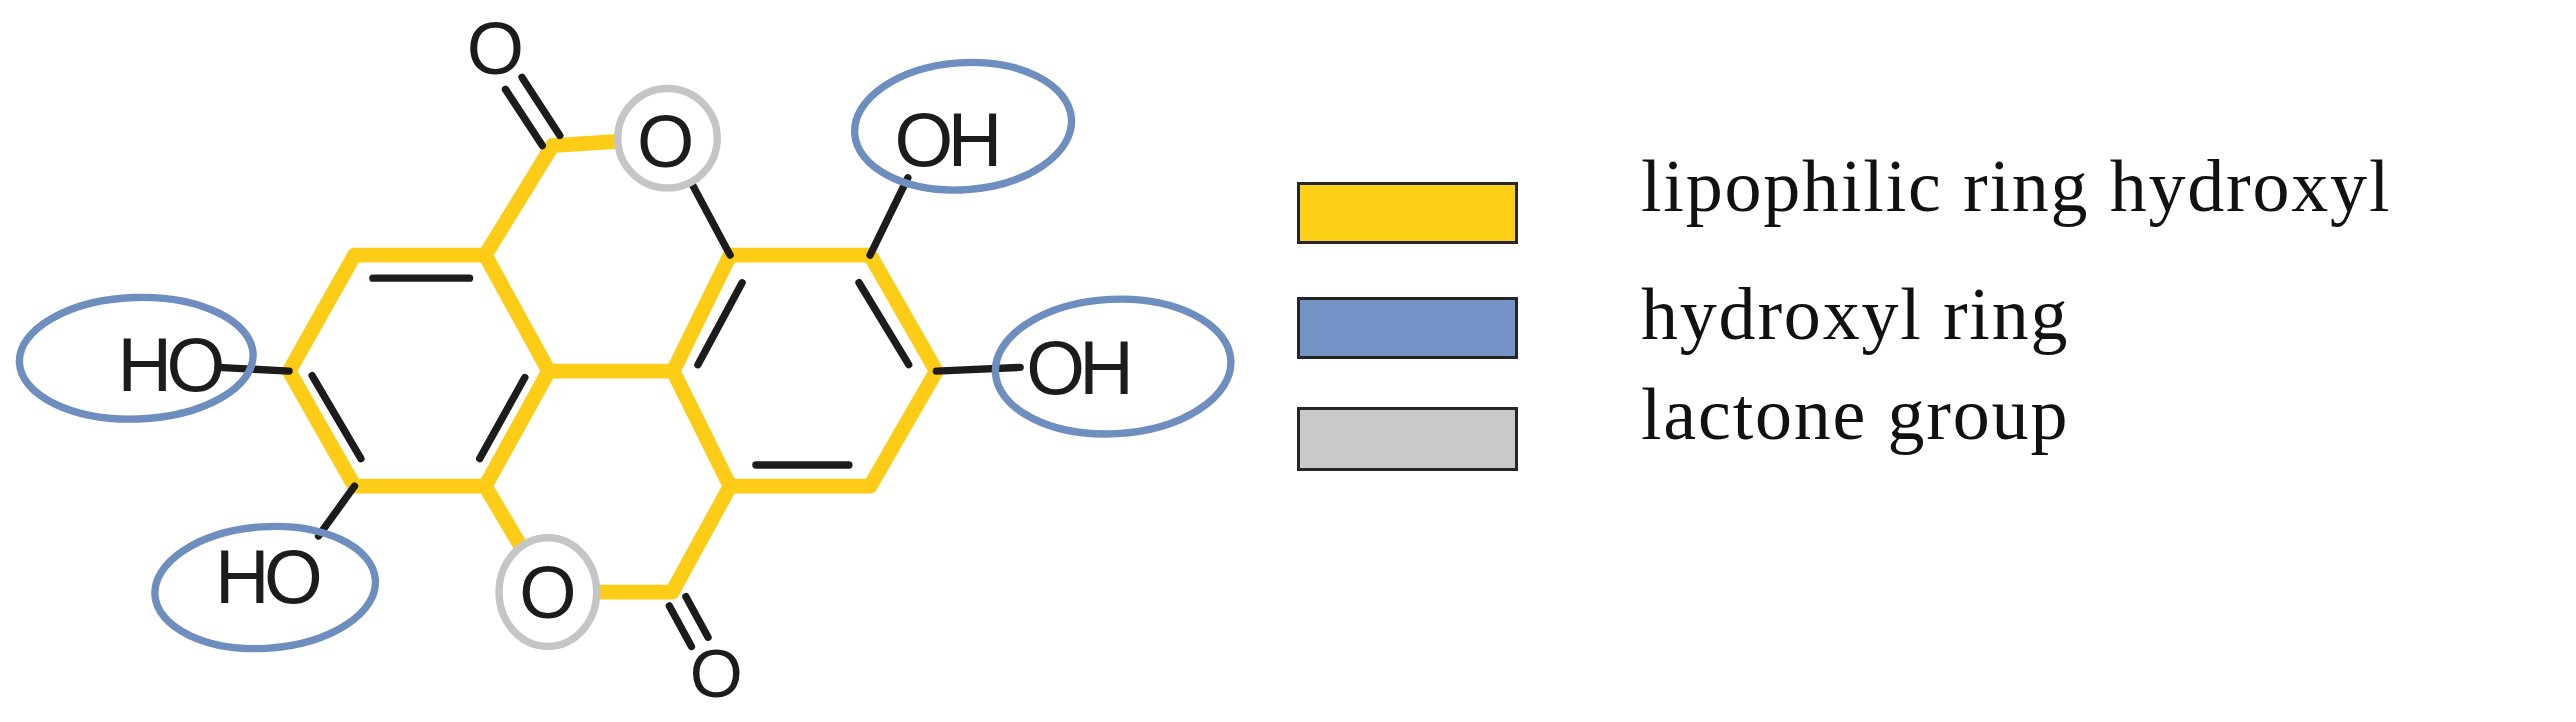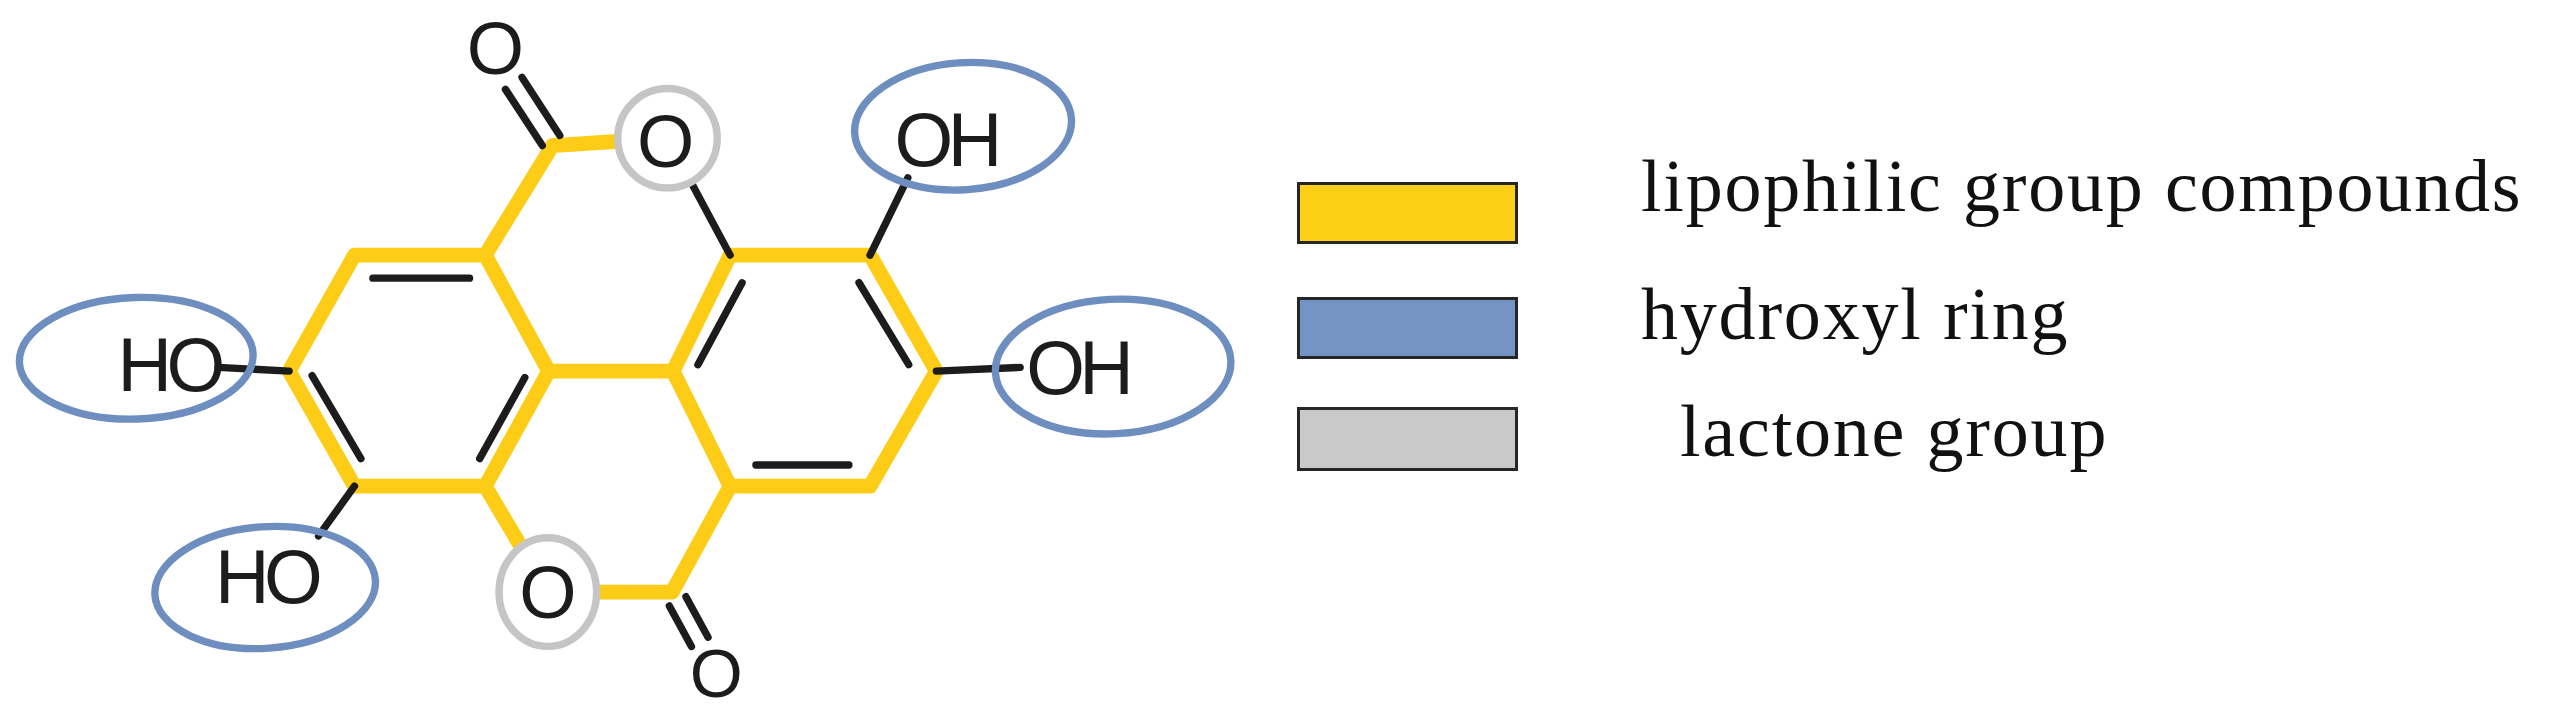--- a/index.html
+++ b/index.html
@@ -32,21 +32,21 @@
   #legend-swatch-hydroxyl{top:297px;background:var(--legend_blue,#7494C6);}
   #legend-swatch-lactone{top:407px;height:64px;background:var(--legend_gray,#C9C9C9);}
   .legend-label{
     position:absolute;left:1641px;
     font-family:"Liberation Serif","DejaVu Serif",serif;
     font-size:74px;line-height:81px;letter-spacing:1.8px;
     color:#111;white-space:nowrap;
   }
   #legend-label-lipophilic{top:146px;}
   #legend-label-hydroxyl{top:274px;}
-  #legend-label-lactone{top:391px;margin-left:39px;}
+  #legend-label-lactone{top:374px;}
 </style>
 </head>
 <body>
 
 <div id="figure">
 
   <svg id="molecule" width="1289" height="722" viewBox="0 0 1400 784">
 
     <g>
       <path class="ybond" d="M314,403 L385,277 L527,277 L596,403 L527,528 L385,528 Z"></path>
@@ -100,21 +100,21 @@
       <text class="atom-label atom-lg" x="1170" y="428">OH</text>
       <text class="atom-label atom-lg" x="183" y="425">HO</text>
       <text class="atom-label atom-lg" x="289" y="655">HO</text>
       <text class="atom-label atom-o" x="595" y="671">O</text>
       <text class="atom-label atom-o-sm" x="778" y="757">O</text>
     </g>
   </svg>
 
   <div>
     <div class="legend-swatch" id="legend-swatch-lipophilic"></div>
-    <div class="legend-label" id="legend-label-lipophilic">lipophilic group compounds</div>
+    <div class="legend-label" id="legend-label-lipophilic">lipophilic ring hydroxyl</div>
 
     <div class="legend-swatch" id="legend-swatch-hydroxyl"></div>
     <div class="legend-label" id="legend-label-hydroxyl">hydroxyl ring</div>
 
     <div class="legend-swatch" id="legend-swatch-lactone"></div>
     <div class="legend-label" id="legend-label-lactone">lactone group</div>
   </div>
 
 </div>
 

